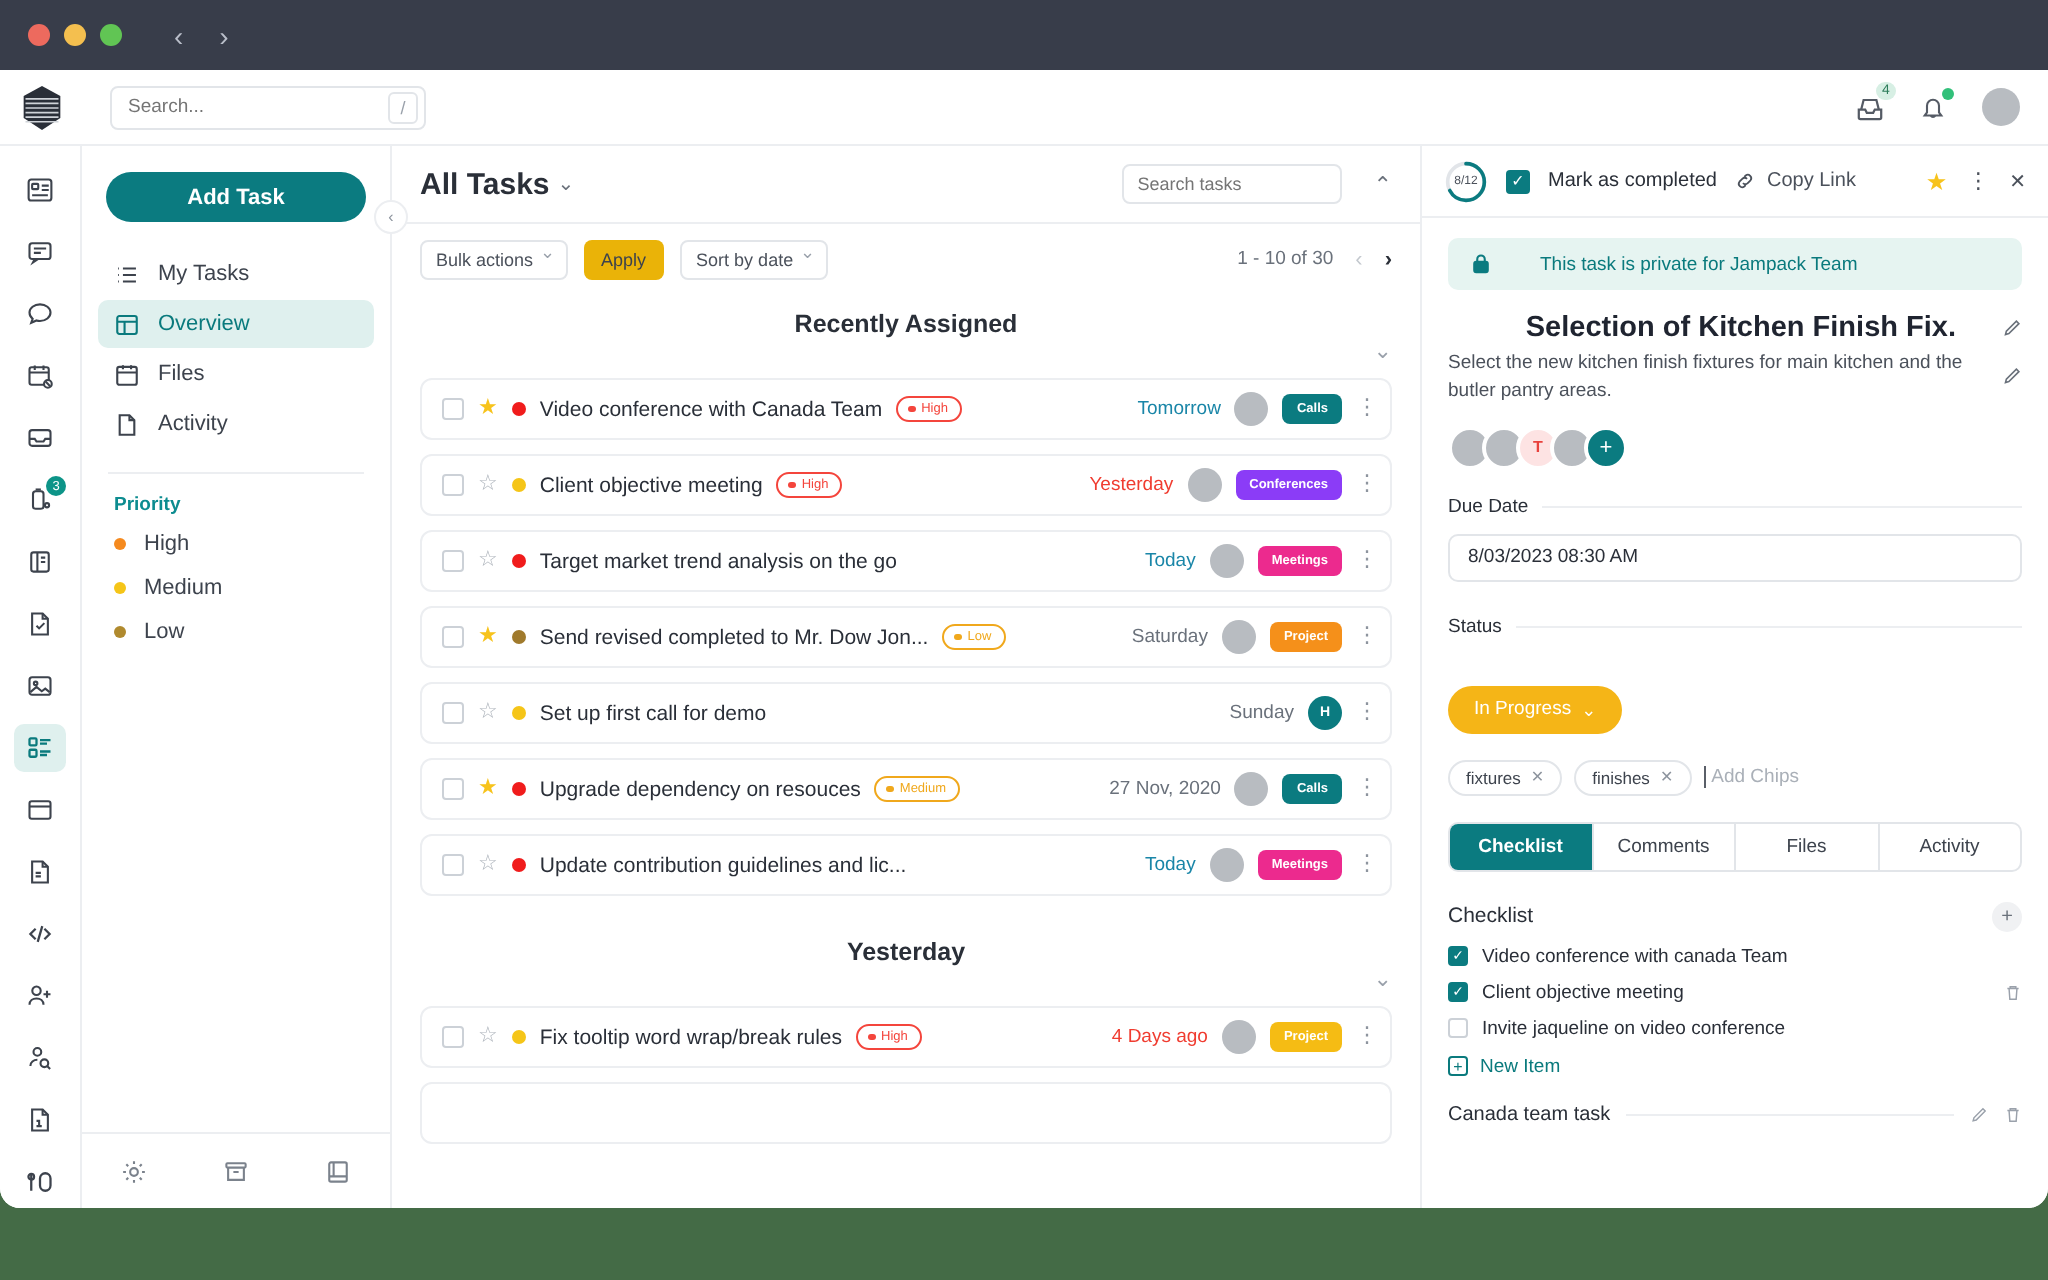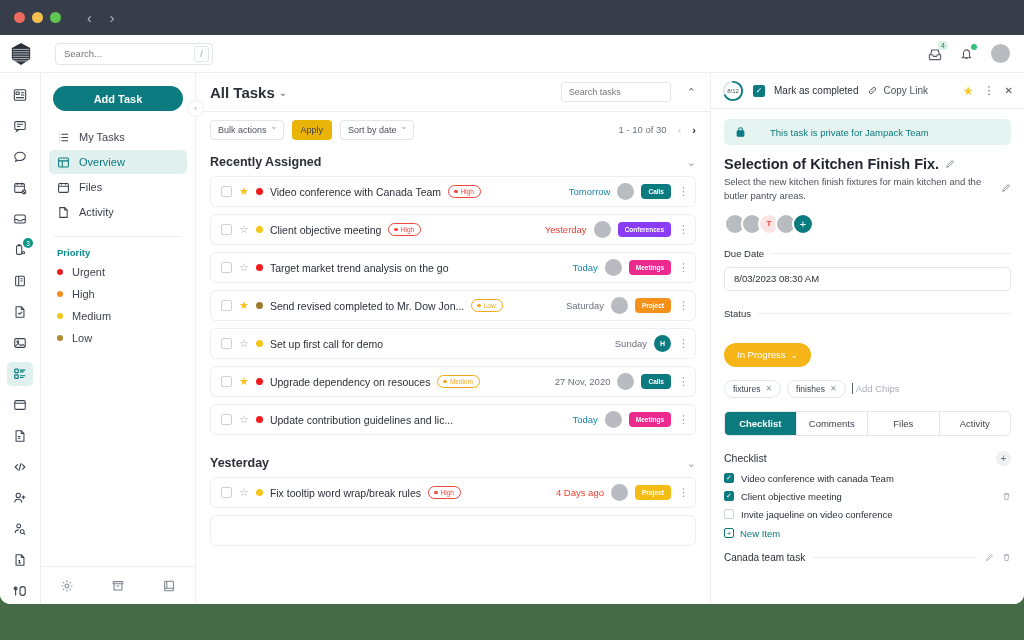--- a/index.html
+++ b/index.html
@@ -127,21 +127,21 @@
     font-size: 9px; color: #3d434d; padding: 0 9px; font-family: "Liberation Sans", sans-serif;
   }
   .pager { margin-left: auto; display: flex; align-items: center; gap: 11px; font-size: 9.5px; color: #6a717b; }
   .pg-arrow { font-size: 11px; }
   .pg-arrow.dim { color: #c3c8ce; }
   .pg-arrow.dark { color: #2a2f38; font-weight: bold; }
   
   .tasklist { flex: 1; overflow: hidden; padding: 0 14px; position: relative; }
   .group-head {
     display: flex; align-items: center; font-size: 12.5px; font-weight: bold;
-    color: #2a2f38; padding: 8px 0 7px 0;
+    color: #2a2f38; padding: 8px 0 7px 0; flex-direction: column;
   }
   .group-head .gc { margin-left: auto; font-size: 11px; color: #9aa1ab; font-weight: normal; }
   .trow {
     height: 31px; border: 1px solid #eceef1; border-radius: 6px; background: #fff;
     display: flex; align-items: center; padding: 0 10px; margin-bottom: 7px; gap: 7px;
   }
   .cbx { width: 11px; height: 11px; border: 1px solid #ccd1d7; border-radius: 2px; background: #fff; flex: 0 0 11px; }
   .star { font-size: 11px; line-height: 1; }
   .star.on { color: #f7c31c; } .star.off { color: #aeb4bc; }
   .pdot { width: 7px; height: 7px; border-radius: 50%; flex: 0 0 7px; }
@@ -169,21 +169,21 @@
   .ring { width: 22px; height: 22px; position: relative; flex: 0 0 22px; }
   .ring-txt { position: absolute; inset: 0; display: flex; align-items: center; justify-content: center; font-size: 6px; color: #4b515b; }
   .chk-teal { width: 12px; height: 12px; background: #0b7b80; border-radius: 2px; display: flex; align-items: center; justify-content: center; color: #fff; font-size: 8px; }
   .dh-label { font-size: 10px; color: #2a2f38; }
   .dh-link { font-size: 10px; color: #4b515b; display: flex; align-items: center; gap: 5px; }
   .dbody { flex: 1; padding: 10px 13px 0 13px; overflow: hidden; }
   .private {
     background: #e6f4f1; border-radius: 5px; height: 26px; display: flex;
     align-items: center; gap: 24px; padding: 0 11px; font-size: 9.5px; color: #0a7a7d;
   }
-  .dtitle { font-size: 14.5px; font-weight: bold; color: #1f2430; margin-top: 11px; display: flex; align-items: center; gap: 6px; }
+  .dtitle { font-size: 14.5px; font-weight: bold; color: #1f2430; margin-top: 11px; display: flex; align-items: center; gap: 23px; justify-content: flex-end; }
   .ddesc { font-size: 9.5px; color: #4b515b; line-height: 1.45; margin-top: 3px; display: flex; gap: 6px; }
   .ddesc span:first-child { flex: 1; }
   .avrow { display: flex; margin-top: 10px; }
   .avrow .a {
     width: 22px; height: 22px; border-radius: 50%; background: #b8bcc1; border: 2px solid #fff;
     margin-left: -5px; display: flex; align-items: center; justify-content: center; color: #fff; font-size: 5.5px;
   }
   .avrow .a:first-child { margin-left: 0; }
   .avrow .a.pink { background: #fde3e3; color: #e8413c; font-size: 8px; font-weight: bold; }
   .avrow .a.add { background: #0b7b80; color: #fff; font-size: 11px; }
@@ -443,24 +443,20 @@
                 <path d="M9.5 2v3h3"></path>
               </svg>
           </span>
           <span>Activity</span>
         </div>
       </div>
 
       <div class="divider"></div>
       <div class="section-title">Priority</div>
 
-      <div class="prio-item">
-        <span class="prio-dot" style="background:#f01c1c"></span>
-        <span>Urgent</span>
-      </div>
       <div class="prio-item">
         <span class="prio-dot" style="background:#f58a1f"></span>
         <span>High</span>
       </div>
       <div class="prio-item">
         <span class="prio-dot" style="background:#f5c518"></span>
         <span>Medium</span>
       </div>
       <div class="prio-item">
         <span class="prio-dot" style="background:#b08a2e"></span>

